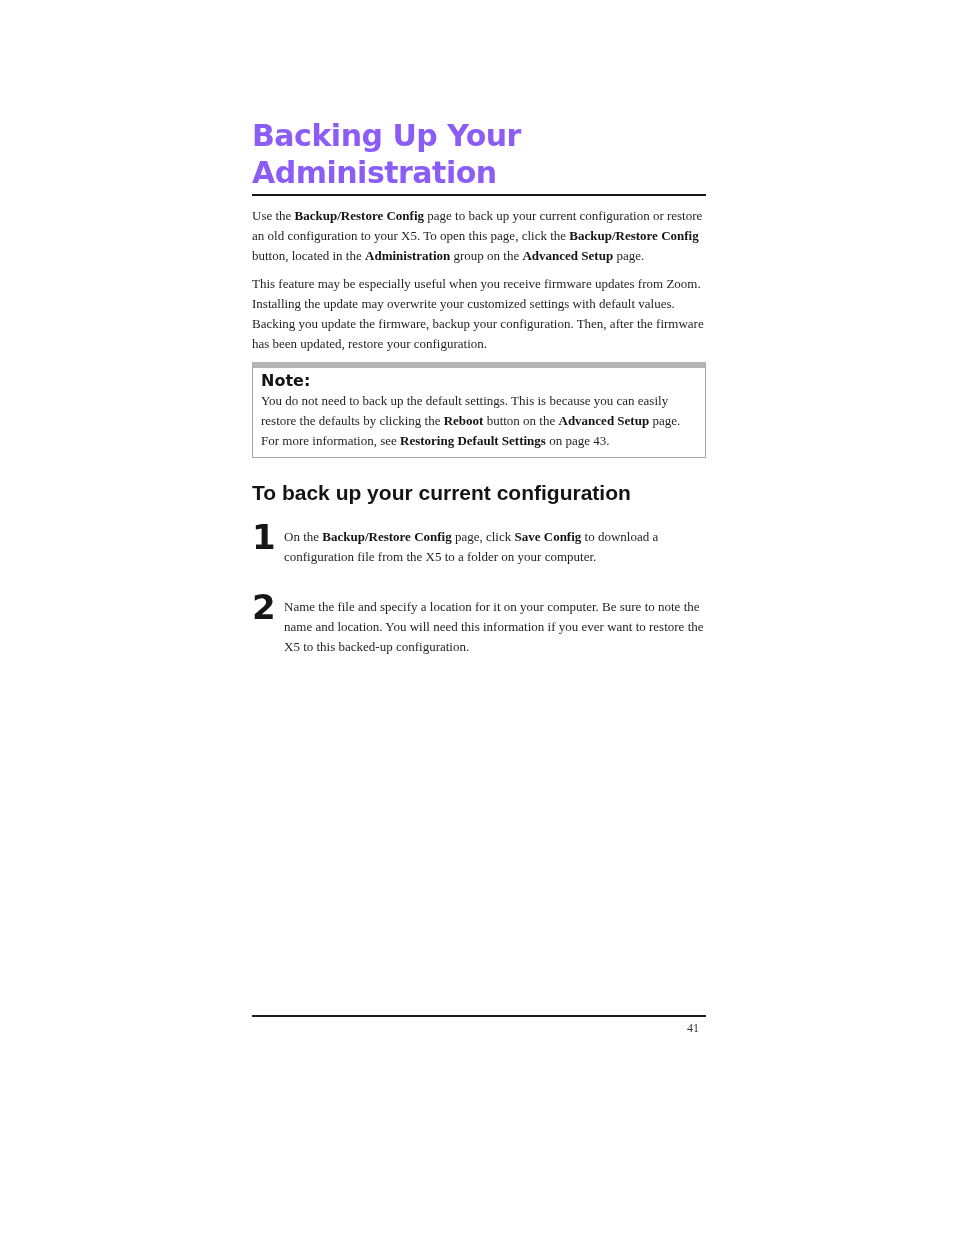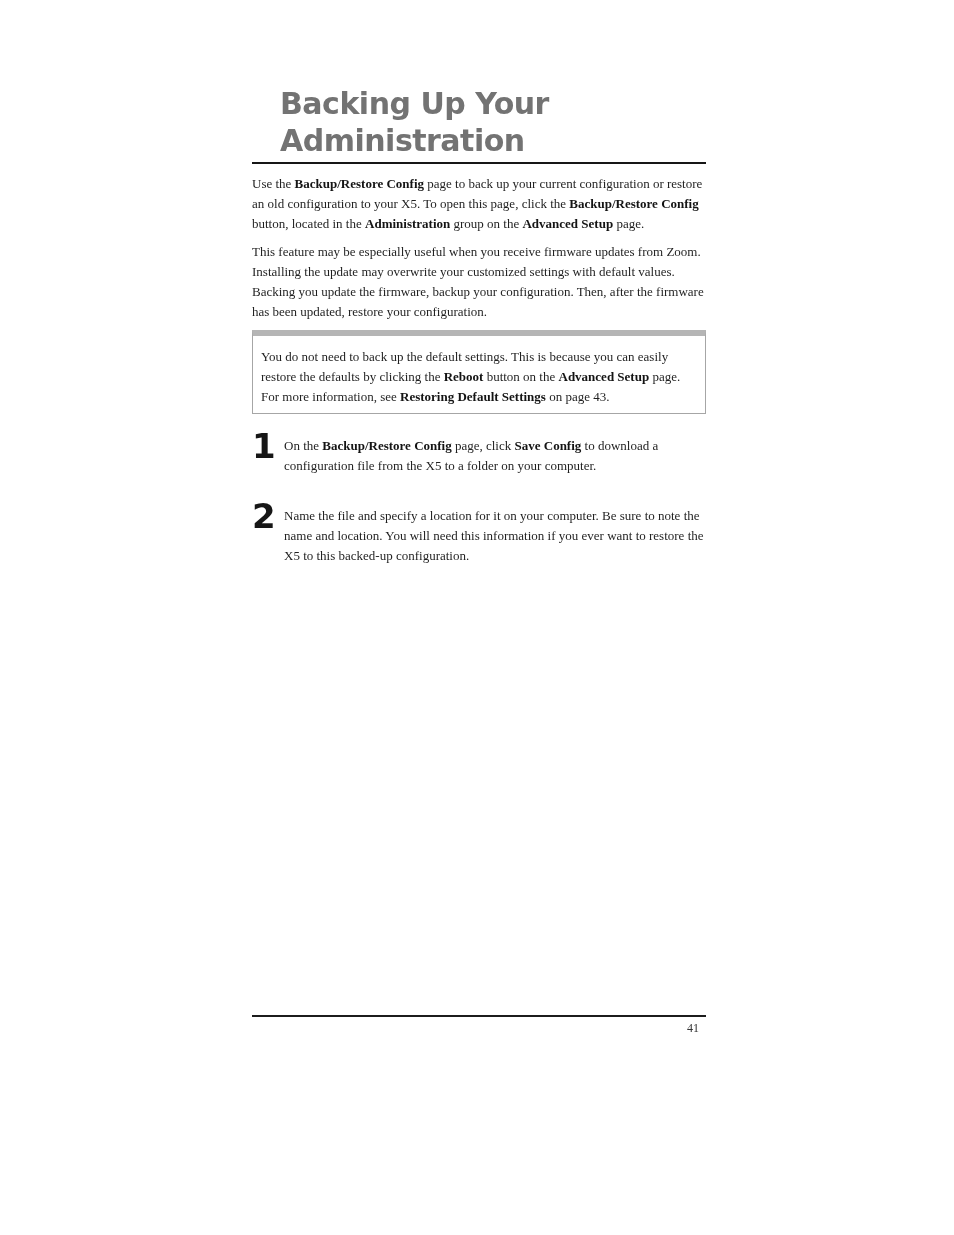--- a/index.html
+++ b/index.html
@@ -12,28 +12,27 @@
     color: #1f1f1f;
     overflow: hidden;
   }
   .content {
     position: absolute;
     left: 252px;
     top: 0;
     width: 454px;
   }
   .doc-title {
-    padding-top: 85px;
+    padding-top: 117px;
     font-family: "DejaVu Sans", sans-serif;
     font-weight: 700;
     font-size: 30px;
     line-height: 37px;
     letter-spacing: -0.5px;
-    color: #737373;
-    margin-left: 28px;
+    color: #8b5cf6;
   }
   .title-line { display: block; }
   .title-rule {
     border: none;
     border-top: 2px solid #161616;
     margin-top: 3px;
   }
   .body-para {
     font-size: 13px;
     line-height: 20px;
@@ -48,21 +47,21 @@
     border-top: 6px solid #b5b5b5;
     padding: 2px 10px 6px 8px;
   }
   .note-label {
     font-family: "DejaVu Sans", sans-serif;
     font-weight: 700;
     font-size: 16px;
     line-height: 21px;
     color: #141414;
   }
-  .note-text { margin-top: 9px; }
+  .note-text { margin-top: 0; }
   .section-heading {
     margin-top: 22px;
     font-family: "Liberation Sans", sans-serif;
     font-weight: 700;
     font-size: 21px;
     line-height: 25px;
     color: #141414;
   }
   .steps { list-style: none; margin-top: 16px; }
   .step { display: flex; align-items: flex-start; margin-bottom: 24px; }
@@ -112,23 +111,25 @@
       <span class="title-line">Backing Up Your</span>
       <span class="title-line">Administration</span>
     </h1>
 
     <hr class="title-rule">
 
     <p class="body-para first-para"><span>Use the </span><b>Backup/Restore Config</b><span> page to back up your current configuration or restore an old configuration to your X5. To open this page, click the </span><b>Backup/Restore Config</b><span> button, located in the </span><b>Administration</b><span> group on the </span><b>Advanced Setup</b><span> page.</span></p>
     <p class="body-para"><span>This feature may be especially useful when you receive firmware updates from Zoom. Installing the update may overwrite your customized settings with default values. Backing you update the firmware, backup your configuration. Then, after the firmware has been updated, restore your configuration.</span></p>
 
     <aside class="note-box">
+      <div class="note-label">Note:</div>
       <p class="body-para note-text"><span>You do not need to back up the default settings. This is because you can easily restore the defaults by clicking the </span><b>Reboot</b><span> button on the </span><b>Advanced Setup</b><span> page. For more information, see </span><b>Restoring Default Settings</b><span> on page 43.</span></p>
     </aside>
 
+    <h2 class="section-heading">To back up your current configuration</h2>
 
     <ol class="steps">
       <li class="step">
         <span class="step-number">1</span>
         <p class="step-text"><span>On the </span><b>Backup/Restore Config</b><span> page, click </span><b>Save Config</b><span> to download a configuration file from the X5 to a folder on your computer.</span></p>
       </li>
       <li class="step">
         <span class="step-number">2</span>
         <p class="step-text"><span>Name the file and specify a location for it on your computer. Be sure to note the name and location. You will need this information if you ever want to restore the X5 to this backed-up configuration.</span></p>
       </li>

